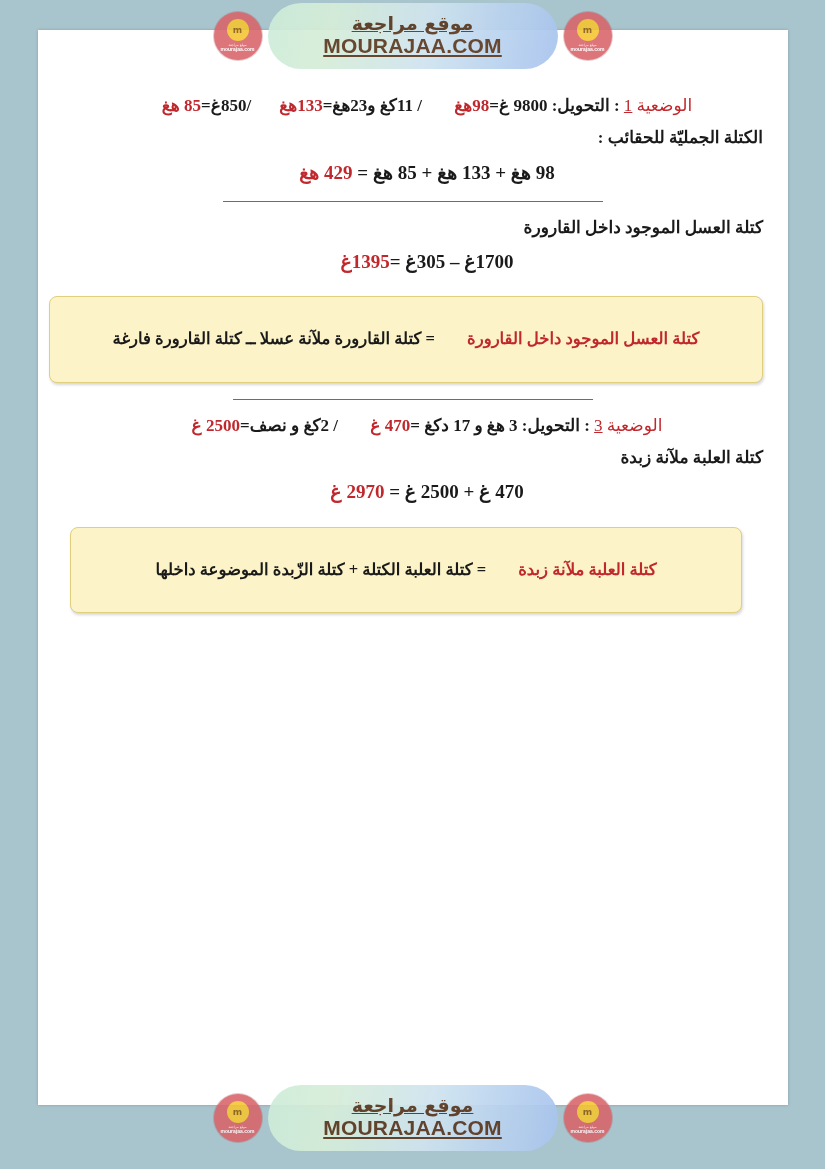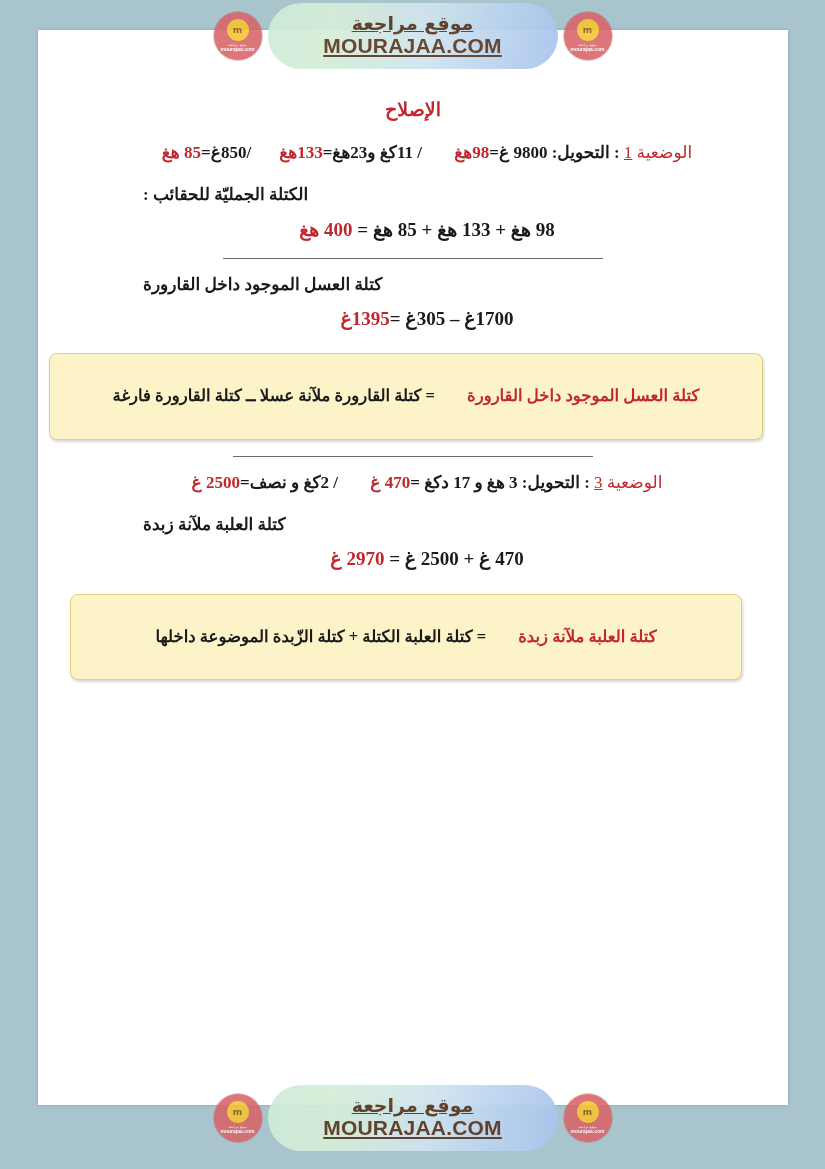--- a/index.html
+++ b/index.html
@@ -142,21 +142,21 @@
 
   .line {
     font-size: 17px;
     font-weight: bold;
     color: #1a1a1a;
     line-height: 1.9;
     font-family: "Liberation Serif", "DejaVu Serif", serif;
     white-space: nowrap;
   }
   .line.center  { text-align: center; }
-  .line.rightish{ text-align: left; padding-left: 80px; margin-top: 10px; }
+  .line.rightish{ text-align: right; padding-left: 80px; }
 
   .red  { color: #c0282d; margin-left: 28px; }
   .label-red {
     color: #c0282d;
     font-weight: normal;
   }
   .label-red .num {
     text-decoration: underline;
   }
 
@@ -200,32 +200,31 @@
     line-height: 1.5;
   }
 </style>
 </head>
 <body>
 
 <div class="page-sheet"></div>
 
 <div class="doc">
 
-  <div class="doc-title">الإصلاح</div>
 
   <div class="line center">
     <span class="label-red">
       <span>الوضعية</span>
       <span class="num">1</span>
     </span><span> : </span><span>التحويل: </span><span><span>9800 غ=</span><span class="red">98هغ</span><span> / 11كغ و23هغ=</span><span class="red">133هغ</span><span>/850غ=</span><span class="red">85 هغ</span></span>
   </div>
 
   <div class="line rightish">الكتلة الجمليّة للحقائب :</div>
 
-  <div class="line center bigline"><span>98 هغ + 133 هغ + 85 هغ = </span><span class="red">400 هغ</span></div>
+  <div class="line center bigline"><span>98 هغ + 133 هغ + 85 هغ = </span><span class="red">429 هغ</span></div>
 
   <div class="rule"></div>
 
 
   <div class="line rightish">كتلة العسل الموجود داخل القارورة</div>
 
   <div class="line center bigline"><span>1700غ – 305غ =</span><span class="red">1395غ</span></div>
 
   <div class="note-box one">
     <div class="note-text"><span class="red">كتلة العسل الموجود داخل القارورة</span><span> = كتلة القارورة ملآنة عسلا ــ كتلة القارورة فارغة</span></div>

